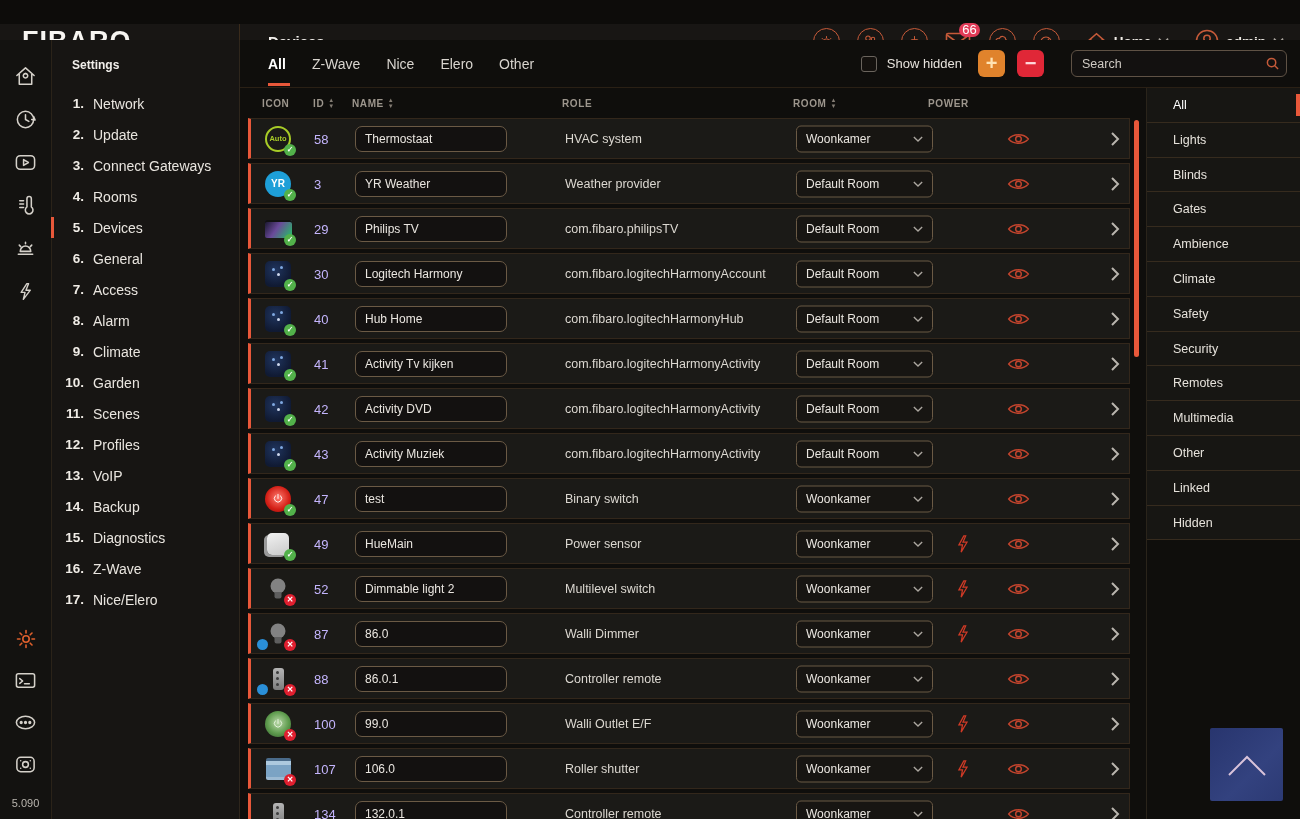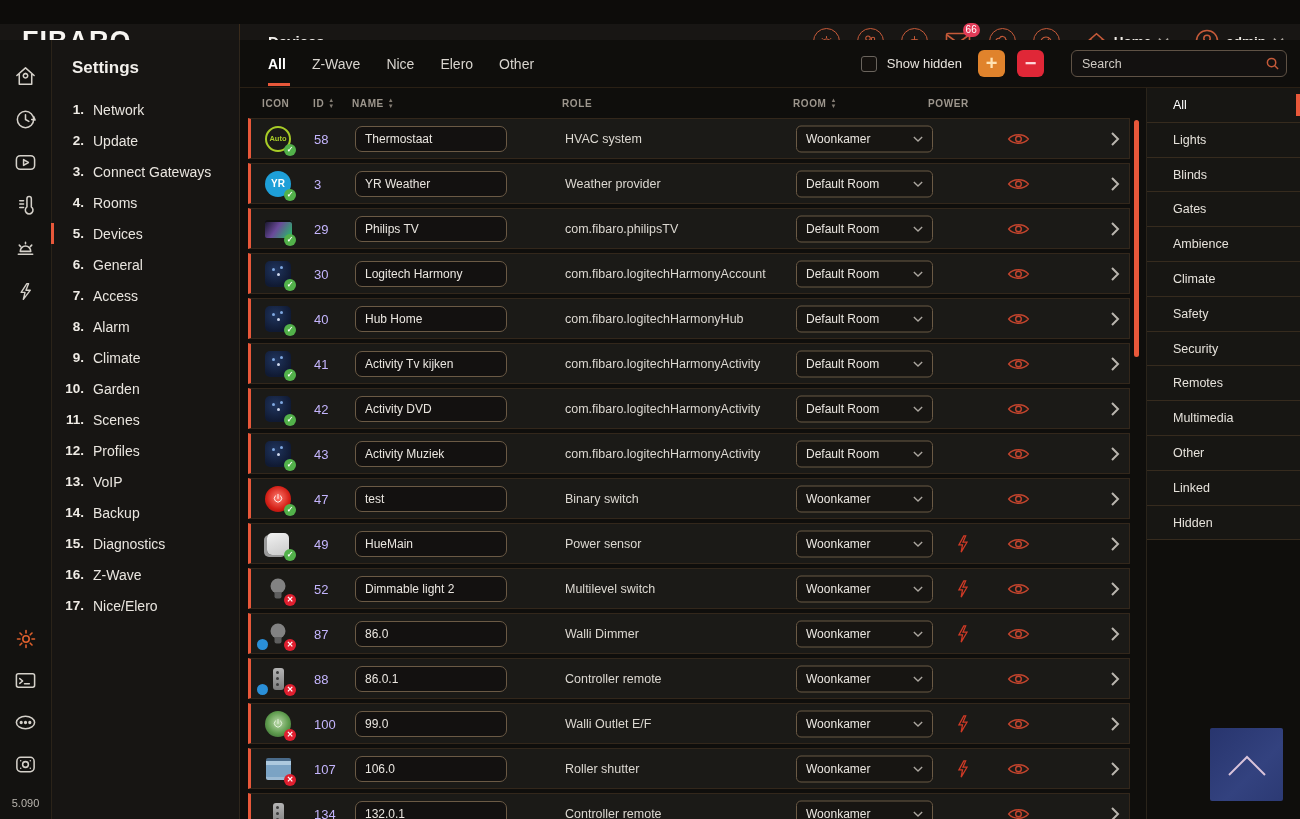--- a/index.html
+++ b/index.html
@@ -10,36 +10,36 @@
   .topbar { position:absolute; top:0; left:0; width:1300px; height:40px; background:#181614; border-bottom:6px solid #a16207; display:flex;margin-top:24px; }
   .logo-area { width:240px; height:100%; position:relative; border-right:1px solid #3a2b1b; }
   .logo { position:absolute; left:22px; top:2px; font-size:27px; font-weight:800; color:#f7f5f1; letter-spacing:1px; }
   .tagline { position:absolute; left:60px; top:28px; font-size:9px; color:#8d8983; }
   .tagline .nice { color:#2f6bdb; font-weight:bold; }
   .topbar-main { flex:1; display:flex; align-items:center; padding:0 16px 0 28px; }
   .page-title { font-size:15px; font-weight:bold; color:#f2efeb; }
   .top-actions { margin-left:auto; display:flex; align-items:center; gap:17px; }
   .tico { position:relative; width:27px; height:27px; display:flex; align-items:center; justify-content:center; cursor:pointer; }
   .tico.circle { border:1.4px solid #c65a39; border-radius:50%; }
-  .tbadge { position:absolute; min-width:14px; height:14px; padding:0 3px; border-radius:8px; font-size:10px; line-height:14px; color:#fff; text-align:center; top:-5px; right:-8px; }
+  .tbadge { position:absolute; min-width:14px; height:14px; padding:0 3px; border-radius:8px; font-size:13px; line-height:14px; color:#fff; text-align:center; top:-5px; right:-8px; }
   .tbadge.orange { background:#ef8530; top:auto; bottom:-4px; right:-6px; }
   .tbadge.pink { background:#e23b58; }
   .home-menu, .user-menu { display:flex; align-items:center; gap:7px; margin-left:26px; cursor:pointer; }
   .home-menu span, .user-menu span { font-size:13.5px; color:#f0ece6; font-weight:bold; }
 
   
   .rail { position:absolute; top:40px; left:0; width:52px; height:779px; background:#131210; border-right:1px solid #2b2319; }
   .rail-group-top { position:absolute; top:24px; left:0; right:0; display:flex; flex-direction:column; align-items:center; gap:18px; }
   .rail-group-bottom { position:absolute; bottom:42px; left:0; right:0; display:flex; flex-direction:column; align-items:center; gap:17px; }
   .rico { width:25px; height:25px; display:flex; align-items:center; justify-content:center; cursor:pointer; }
   .version { position:absolute; bottom:10px; width:100%; text-align:center; font-size:11px; color:#b9b5ae; }
 
   
   .settings { position:absolute; top:40px; left:52px; width:188px; height:779px; background:#171513; border-right:1px solid #2e261c; padding-top:18px; }
-  .settings h2 { font-size:17px; font-weight:bold; color:#f2efeb; margin:0 0 16px 20px; }
+  .settings h2 { font-size:12px; font-weight:bold; color:#f2efeb; margin:0 0 16px 20px; }
   .settings ul { list-style:none; }
   .sitem { position:relative; height:31px; display:grid; grid-template-columns:32px auto; column-gap:9px; align-items:center; cursor:pointer; }
   .sitem .num { text-align:right; font-size:13.5px; font-weight:bold; color:#f0ece6; }
   .sitem .lbl { font-size:14px; color:#e9e5df; }
   .sitem.active::before { content:''; position:absolute; left:-1px; top:5px; width:3px; height:21px; background:#e8583a; }
 
   
   .main { position:absolute; top:40px; left:240px; width:1060px; height:779px; background:#0f0e0c; }
   .tabbar { position:relative; height:48px; border-bottom:1px solid #2a2015; display:flex; align-items:center; padding:0 13px 0 28px; }
   .tabs { display:flex; gap:26px; }

